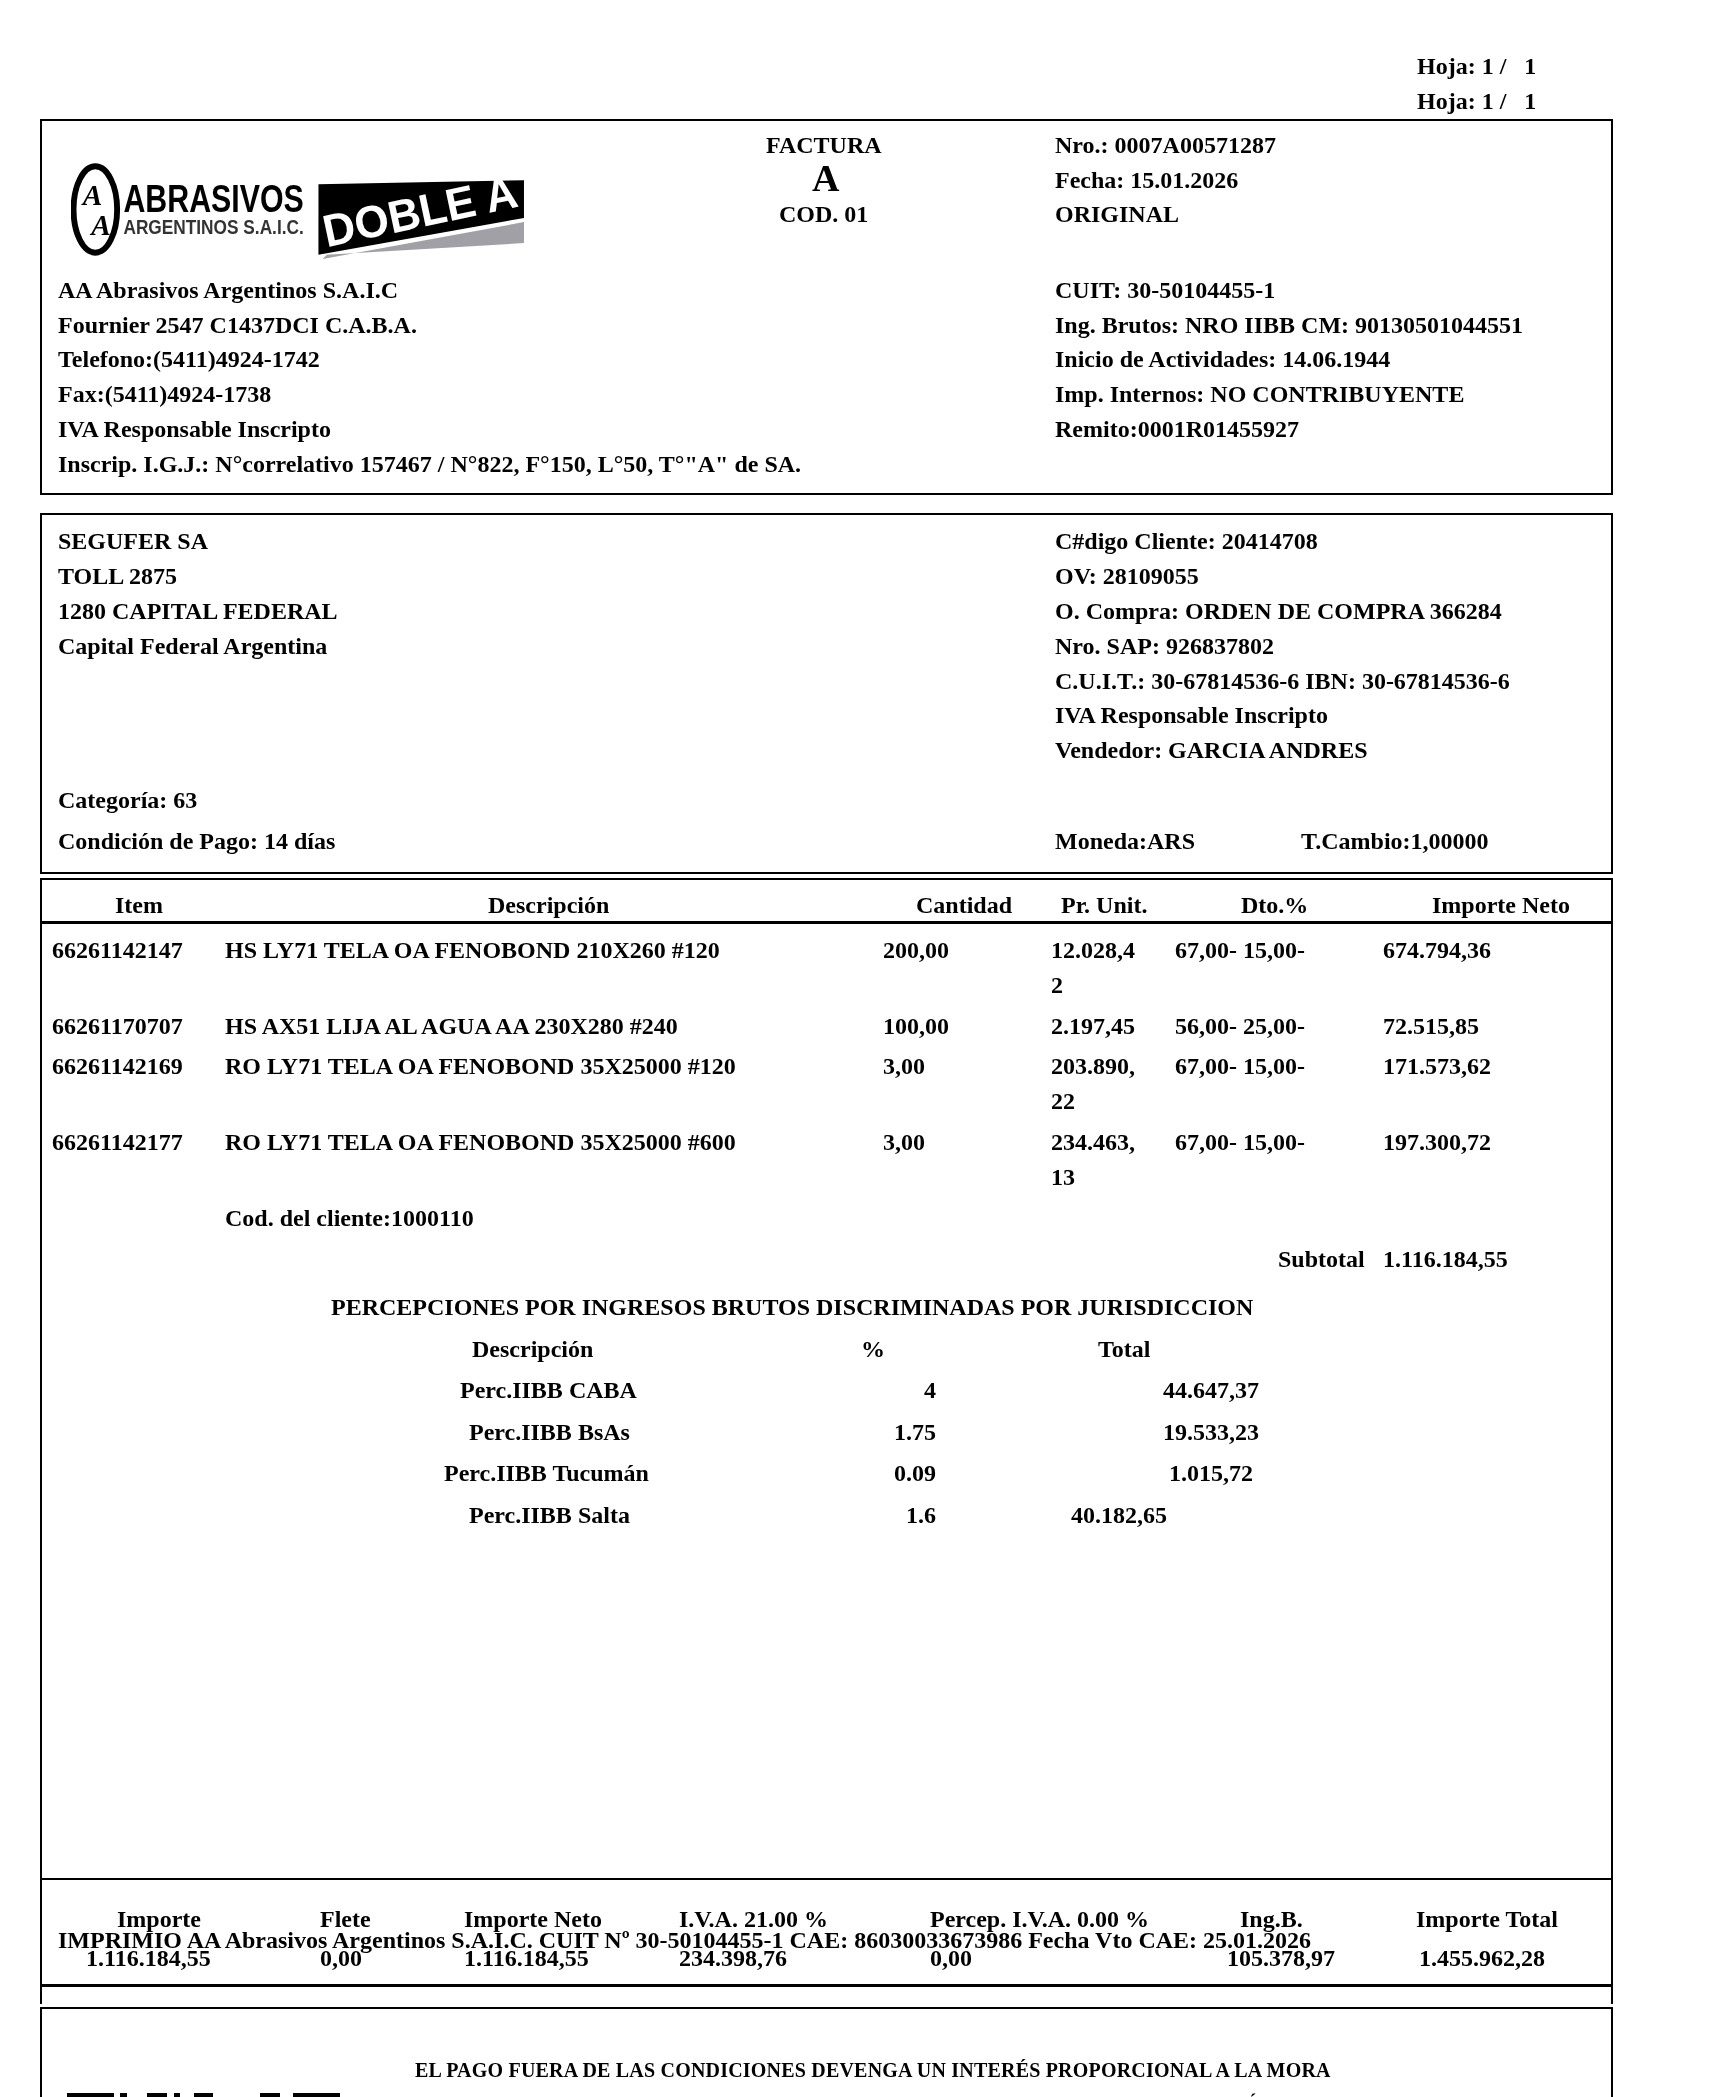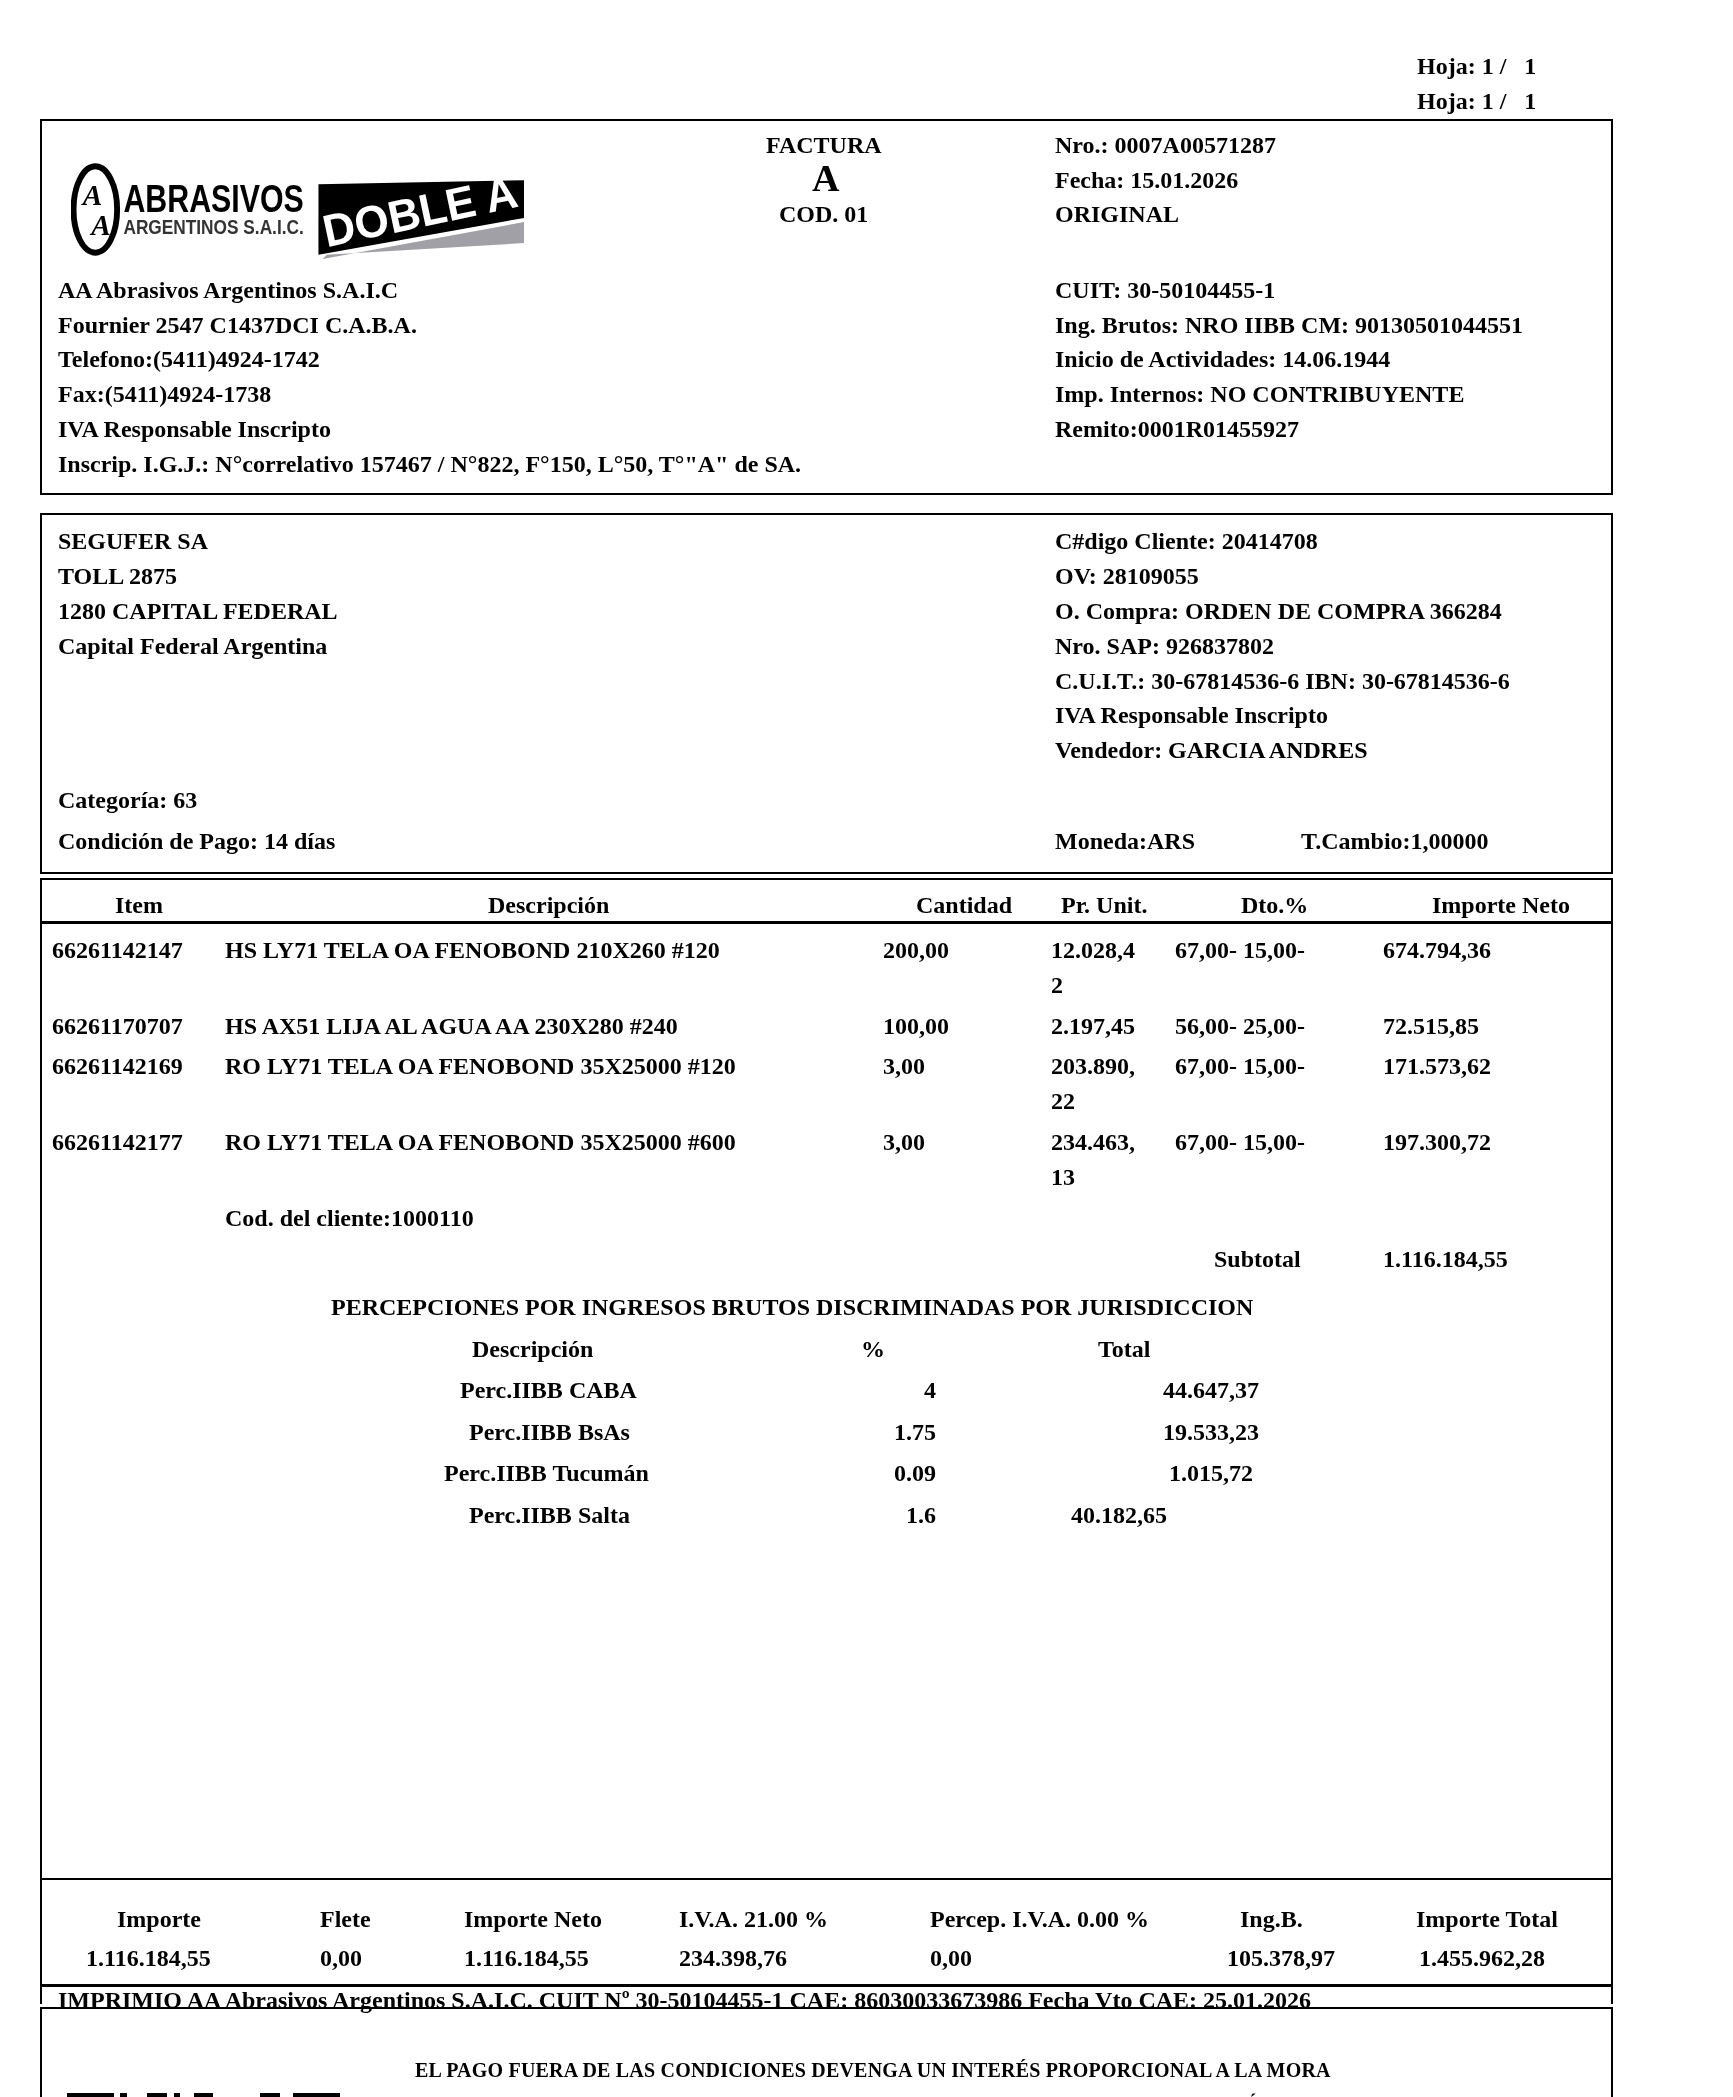--- a/index.html
+++ b/index.html
@@ -35,21 +35,21 @@
 
   
   #box-items { left:40px; top:878px; width:1573px; height:1007px; border-bottom:none; }
   #items-head-line { left:42px; top:921px; width:1571px; }
   .th { top:893px;margin-left:17px; }
 
   
   #box-totals { left:40px; top:1878px; width:1573px; height:126px; border-bottom:none; }
   .tot-h { top:1907px; }
   .tot-v { top:1946px; }
-  #imprimio { left:58px; top:1988px; }
+  #imprimio { left:58px; top:1928px; }
   
   #box-legal { left:40px; top:2007px; width:1573px; height:422px; }
   .legal { left:415px; font-size:20px; letter-spacing:0.2px; }
   #qr { left:67px; top:2093px; width:273px; height:273px; }
 </style>
 </head>
 <body>
 
 <div class="abs t" id="hoja1"><span>Hoja: 1 /</span>&nbsp;&nbsp;&nbsp;<span>1</span></div>
 <div class="abs t" id="hoja2"><span>Hoja: 1 /</span>&nbsp;&nbsp;&nbsp;<span>1</span></div>
@@ -148,21 +148,21 @@
   <div class="abs t" style="left:52px;top:1130px">66261142177</div>
   <div class="abs t" style="left:225px;top:1130px">RO LY71 TELA OA FENOBOND 35X25000 #600</div>
   <div class="abs t" style="left:883px;top:1130px">3,00</div>
   <div class="abs t" style="left:1051px;top:1130px">234.463,</div>
   <div class="abs t" style="left:1051px;top:1165px">13</div>
   <div class="abs t" style="left:1175px;top:1130px">67,00- 15,00-</div>
   <div class="abs t" style="left:1383px;top:1130px">197.300,72</div>
 </div>
 
 <div class="abs t" style="left:225px;top:1206px">Cod. del cliente:1000110</div>
-<div class="abs t" style="left:1214px;top:1247px">Subtotal</div>
+<div class="abs t" style="left:1278px;top:1247px">Subtotal</div>
 <div class="abs t" style="left:1383px;top:1247px">1.116.184,55</div>
 
 <div class="abs t" style="left:331px;top:1295px">PERCEPCIONES POR INGRESOS BRUTOS DISCRIMINADAS POR JURISDICCION</div>
 <div class="abs t" style="left:472px;top:1337px">Descripción</div>
 <div class="abs t" style="left:861px;top:1337px">%</div>
 <div class="abs t" style="left:1098px;top:1337px">Total</div>
 
 <div>
   <div class="abs t" style="left:460px;top:1378px">Perc.IIBB CABA</div>
   <div class="abs t" style="left:873px;top:1378px;width:63px;text-align:right">4</div>

